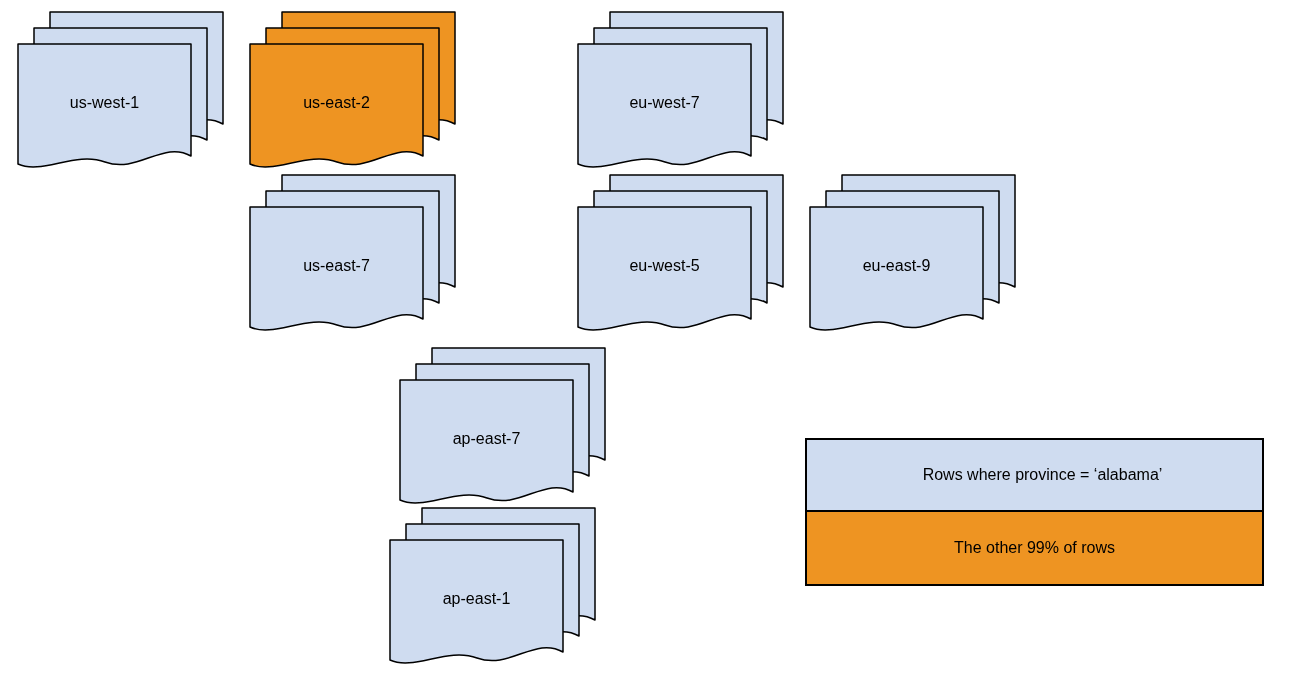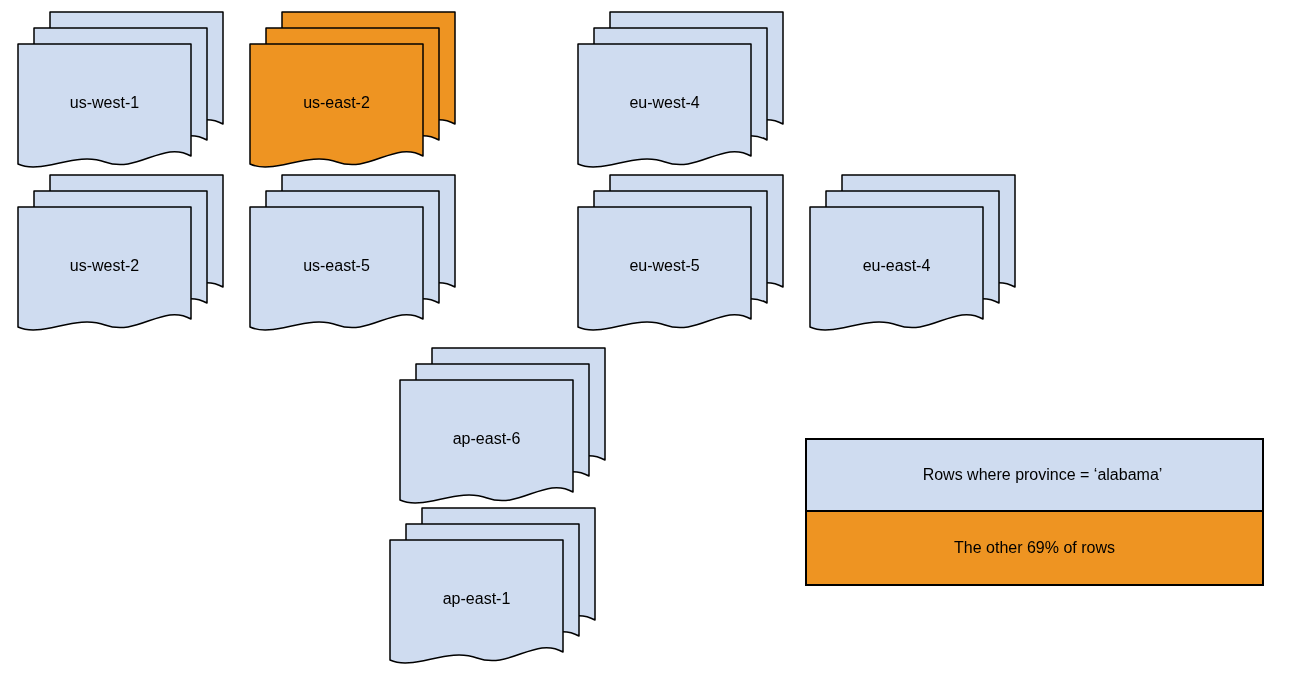--- a/index.html
+++ b/index.html
@@ -97,80 +97,72 @@
     </svg>
     <span class="stack-label">us-east-2</span>
   </div>
 
   <div class="stack blue" style="left:578px;top:12px">
     <svg viewBox="0 0 205 162" width="205" height="162">
       <use href="#doc-sheet" x="32" y="0"></use>
       <use href="#doc-sheet" x="16" y="16"></use>
       <use href="#doc-sheet" x="0" y="32"></use>
     </svg>
-    <span class="stack-label">eu-west-4</span>
+    <span class="stack-label">eu-west-7</span>
   </div>
 
 
-  <div class="stack blue" style="left:18px;top:175px">
-    <svg viewBox="0 0 205 162" width="205" height="162">
-      <use href="#doc-sheet" x="32" y="0"></use>
-      <use href="#doc-sheet" x="16" y="16"></use>
-      <use href="#doc-sheet" x="0" y="32"></use>
-    </svg>
-    <span class="stack-label">us-west-2</span>
-  </div>
 
   <div class="stack blue" style="left:250px;top:175px">
     <svg viewBox="0 0 205 162" width="205" height="162">
       <use href="#doc-sheet" x="32" y="0"></use>
       <use href="#doc-sheet" x="16" y="16"></use>
       <use href="#doc-sheet" x="0" y="32"></use>
     </svg>
-    <span class="stack-label">us-east-5</span>
+    <span class="stack-label">us-east-7</span>
   </div>
 
   <div class="stack blue" style="left:578px;top:175px">
     <svg viewBox="0 0 205 162" width="205" height="162">
       <use href="#doc-sheet" x="32" y="0"></use>
       <use href="#doc-sheet" x="16" y="16"></use>
       <use href="#doc-sheet" x="0" y="32"></use>
     </svg>
     <span class="stack-label">eu-west-5</span>
   </div>
 
   <div class="stack blue" style="left:810px;top:175px">
     <svg viewBox="0 0 205 162" width="205" height="162">
       <use href="#doc-sheet" x="32" y="0"></use>
       <use href="#doc-sheet" x="16" y="16"></use>
       <use href="#doc-sheet" x="0" y="32"></use>
     </svg>
-    <span class="stack-label">eu-east-4</span>
+    <span class="stack-label">eu-east-9</span>
   </div>
 
   <div class="stack blue" style="left:400px;top:348px">
     <svg viewBox="0 0 205 162" width="205" height="162">
       <use href="#doc-sheet" x="32" y="0"></use>
       <use href="#doc-sheet" x="16" y="16"></use>
       <use href="#doc-sheet" x="0" y="32"></use>
     </svg>
-    <span class="stack-label">ap-east-6</span>
+    <span class="stack-label">ap-east-7</span>
   </div>
 
   <div class="stack blue" style="left:390px;top:508px">
     <svg viewBox="0 0 205 162" width="205" height="162">
       <use href="#doc-sheet" x="32" y="0"></use>
       <use href="#doc-sheet" x="16" y="16"></use>
       <use href="#doc-sheet" x="0" y="32"></use>
     </svg>
     <span class="stack-label">ap-east-1</span>
   </div>
 
   <div class="legend">
     <div class="legend-row blue-row">
       <span>Rows where province = ‘alabama’</span>
     </div>
     <div class="legend-row orange-row">
-      <span>The other 69% of rows</span>
+      <span>The other 99% of rows</span>
     </div>
   </div>
 
 </div>
 
 </body></html>

